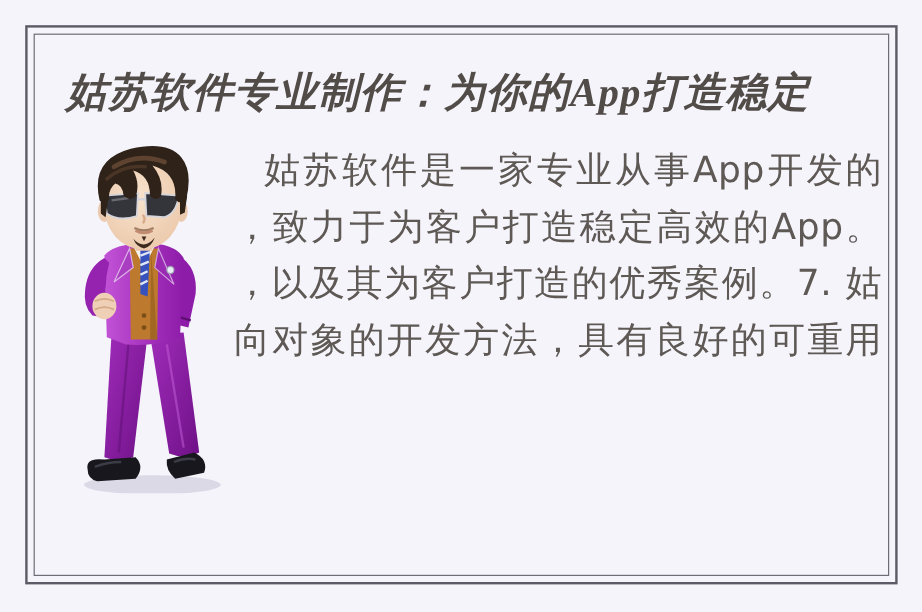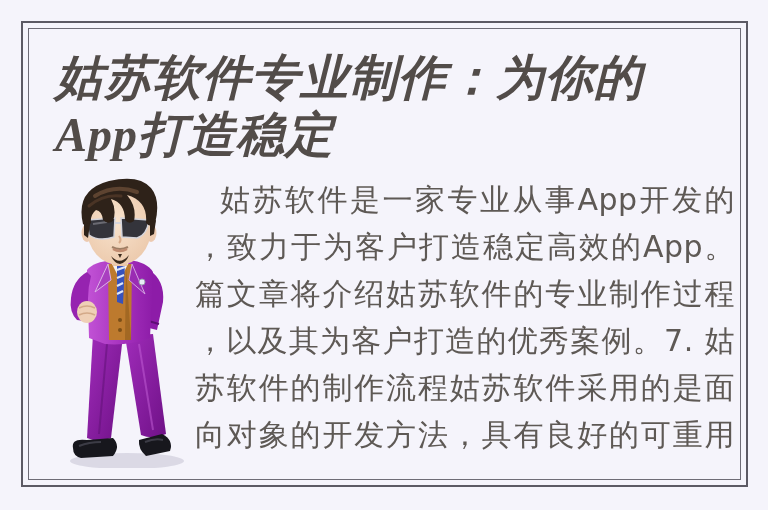--- a/index.html
+++ b/index.html
@@ -14,21 +14,21 @@
     border:2.5px solid #5c5a64;box-sizing:border-box;
   }
   .inner{
     position:absolute;left:5px;top:5px;right:5px;bottom:5px;
     border:1.2px solid #6e6c76;overflow:hidden;
   }
   .title{
     margin:20px 16px 0 26px;
     font-family:"Liberation Serif","DejaVu Serif",serif;
     font-style:italic;font-weight:700;
-    font-size:48px;line-height:57px;
+    font-size:34px;line-height:57px;
     color:#524c49;letter-spacing:1px;
   }
   .tline{display:block;}
   .content{margin-top:13px;}
   .figure{float:left;width:166px;height:292px;}
   .figure svg{display:block;}
   .bodytext{color:#5e5955;}
   .line{
     font-size:30px;line-height:47px;height:47px;
     padding-right:5px;overflow:hidden;
@@ -125,22 +125,20 @@
             <path d="M66 20 Q86 8 108 16" stroke="#5d4330" stroke-width="4" stroke-linecap="round" fill="none"></path>
             <path d="M60 30 Q74 18 92 20" stroke="#4a3425" stroke-width="3" stroke-linecap="round" fill="none"></path>
             <path d="M55 46 L61 48 L59 62 L55 59 Z" fill="#2e2219"></path>
             <path d="M121 46 L127 44 L125 58 L121 60 Z" fill="#2e2219"></path>
           </svg>
         </div>
 
         <div class="bodytext">
           <div class="line first">姑苏软件是一家专业从事App开发的公司</div>
           <div class="line">，致力于为客户打造稳定高效的App。本</div>
-          <div class="line">篇文章将介绍姑苏软件的专业制作过程</div>
           <div class="line">，以及其为客户打造的优秀案例。7. 姑</div>
-          <div class="line">苏软件的制作流程姑苏软件采用的是面</div>
           <div class="line">向对象的开发方法，具有良好的可重用</div>
         </div>
 
       </div>
     </div>
   </div>
 </div>
 
 </body></html>

